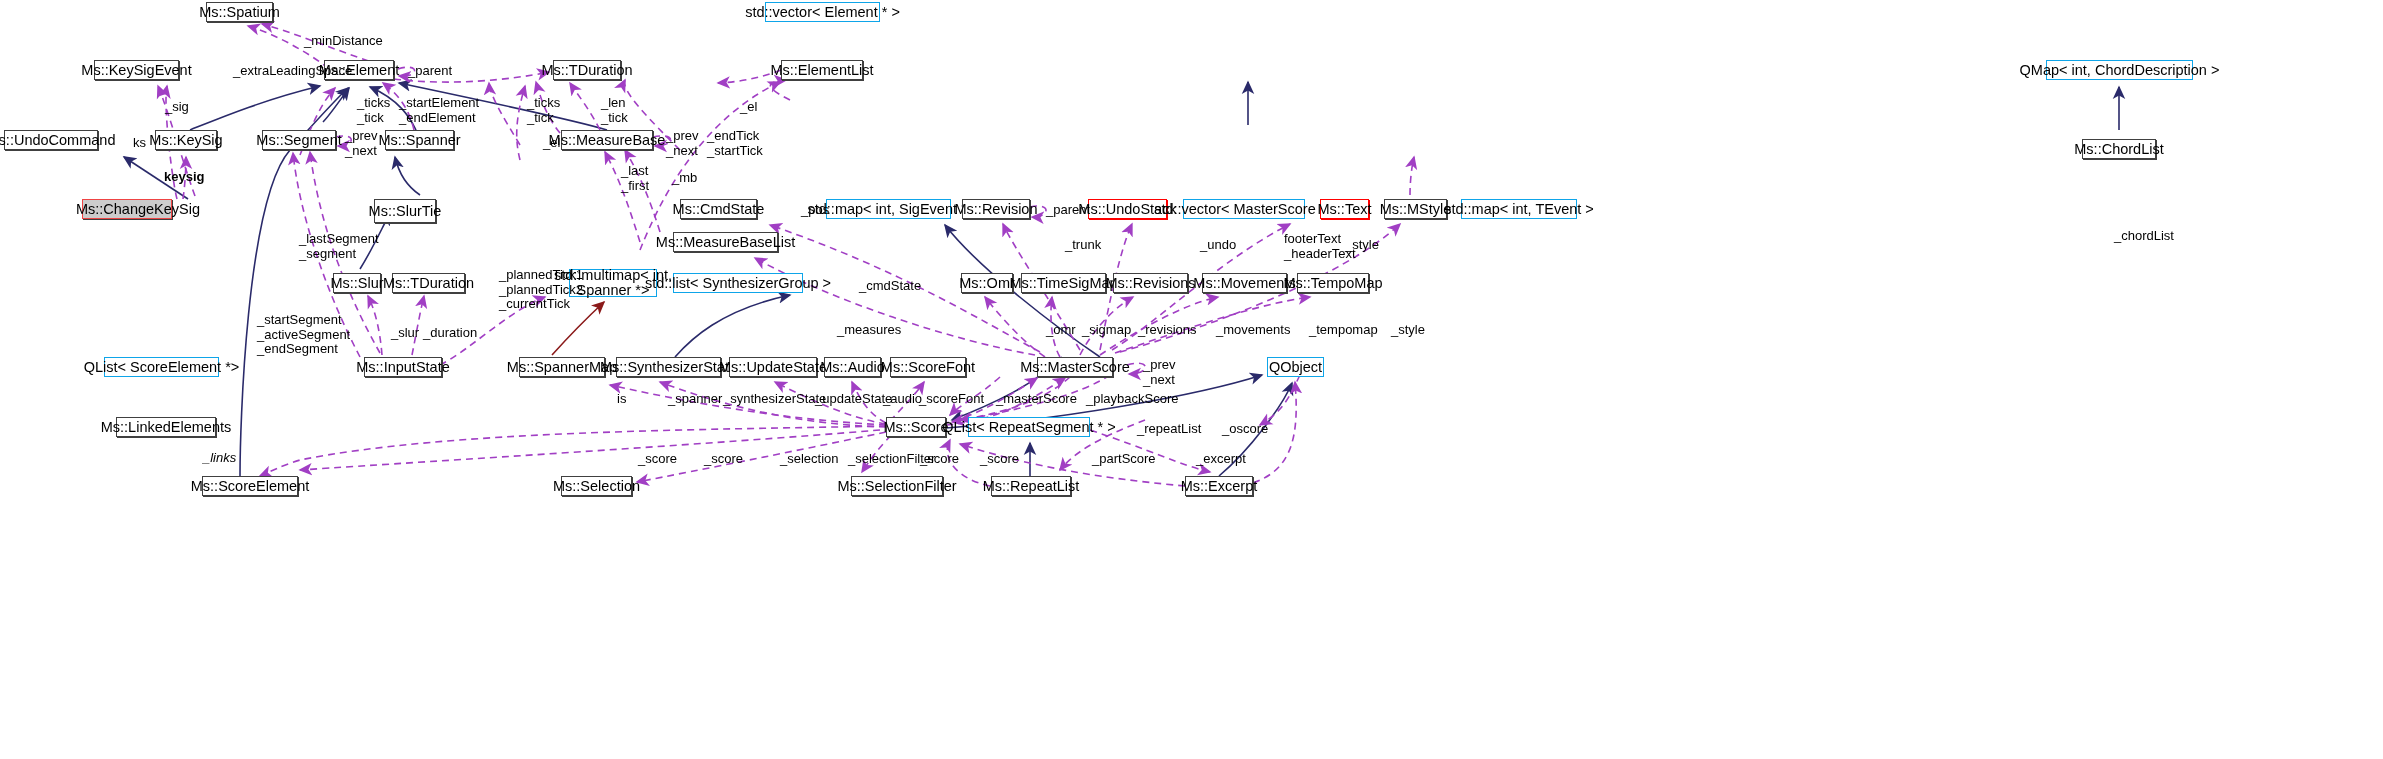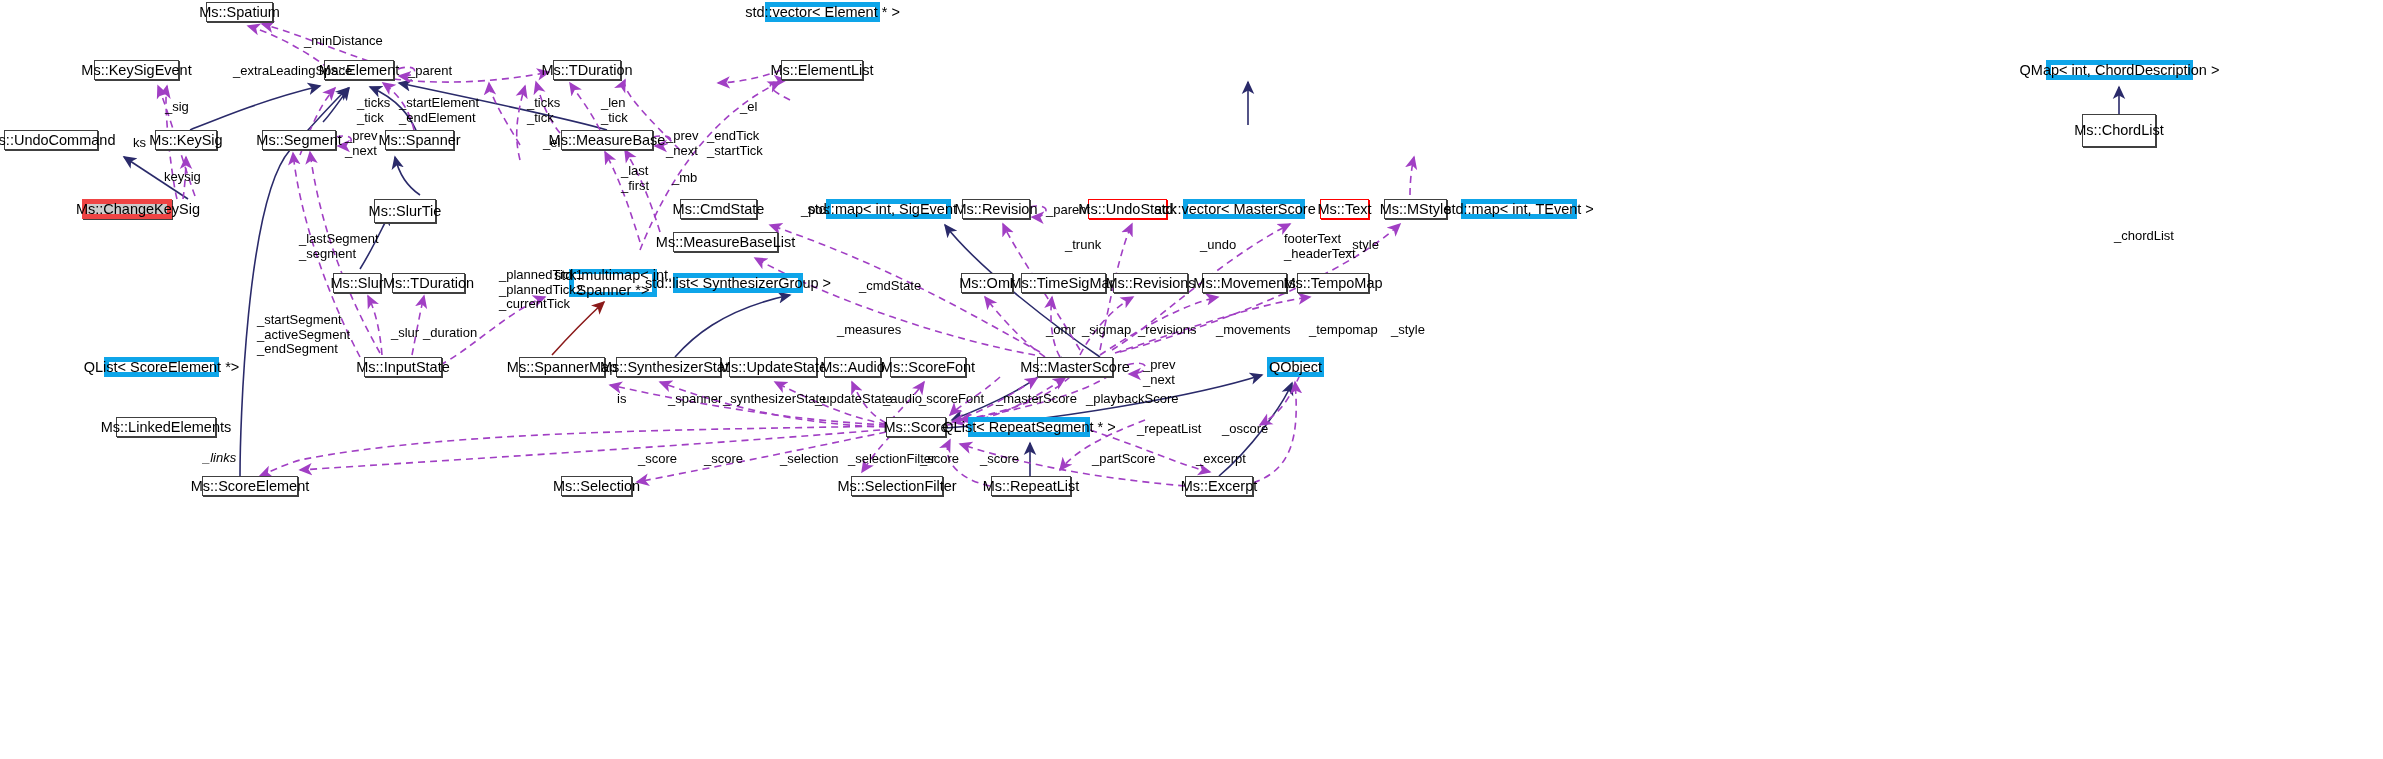--- a/index.html
+++ b/index.html
@@ -19,23 +19,23 @@
     align-items:center;
     justify-content:center;
     white-space:nowrap;
     font-size:14.5px;
     color:#000000;
     background:#ffffff;
     line-height:1;
     padding:0 7px;
   }
   .node.solid{border:1px solid #404040;box-shadow:1px 1px 0 0 #404040;}
-  .node.ext{border:5px solid #0ea5e9;background:#ffffff;}
+  .node.ext{border:1px solid #0ea5e9;background:#ffffff;}
   .node.red{border:1px solid #ff0000;box-shadow:1px 1px 0 0 #ff0000;}
-  .node.current{border:5px solid #ef4444;background:#cccccc;box-shadow:1px 1px 0 0 #404040;padding-left:29px;}
+  .node.current{border:1px solid #ef4444;background:#cccccc;box-shadow:1px 1px 0 0 #404040;padding-left:29px;}
   .node.two{line-height:1.06;}
   .node.two span{display:block;text-align:center;}
   .elabel{
     position:absolute;
     font-size:13px;
     color:#000000;
     white-space:pre;
     line-height:1.12;
     font-family:"Liberation Sans", sans-serif;
   }
@@ -181,21 +181,21 @@
     </div>
   <div class="node solid" style="left:262px;top:130px;width:74px;height:20px">
       <span>Ms::Segment</span>
     </div>
   <div class="node solid" style="left:385px;top:130px;width:69px;height:20px">
       <span>Ms::Spanner</span>
     </div>
   <div class="node solid" style="left:561px;top:130px;width:92px;height:20px">
       <span>Ms::MeasureBase</span>
     </div>
-  <div class="node solid" style="left:2082px;top:114px;width:74px;height:33px">
+  <div class="node solid" style="left:2082px;top:139px;width:74px;height:20px">
       <span>Ms::ChordList</span>
     </div>
 
   <div class="node current" style="left:82px;top:199px;width:90px;height:20px">
       <span>Ms::ChangeKeySig</span>
     </div>
   <div class="node solid" style="left:680px;top:199px;width:77px;height:20px">
       <span>Ms::CmdState</span>
     </div>
   <div class="node ext" style="left:826px;top:199px;width:125px;height:20px">
@@ -323,21 +323,21 @@
 _tick</div>
   <div class="elabel" style="left: 740px; top: 100px; white-space: pre;">_el</div>
   <div class="elabel" style="left: 133px; top: 136px; white-space: pre;">ks</div>
   <div class="elabel" style="left: 345px; top: 129px; white-space: pre;">_prev
 _next</div>
   <div class="elabel" style="left: 666px; top: 129px; white-space: pre;">_prev
 _next</div>
   <div class="elabel" style="left: 707px; top: 129px; white-space: pre;">_endTick
 _startTick</div>
   <div class="elabel" style="left: 543px; top: 136px; white-space: pre;">_el</div>
-  <div class="elabel" style="left: 164px; top: 170px; white-space: pre;">keysig</div>
+  <div class="elabel" style="left: 164px; top: 170px; white-space: pre; font-weight: bold;">keysig</div>
   <div class="elabel" style="left: 621px; top: 164px; white-space: pre;">_last
 _first</div>
   <div class="elabel" style="left: 672px; top: 171px; white-space: pre;">_mb</div>
   <div class="elabel" style="left: 801px; top: 203px; white-space: pre;">_pos</div>
   <div class="elabel" style="left: 1046px; top: 203px; white-space: pre;">_parent</div>
   <div class="elabel" style="left: 2114px; top: 229px; white-space: pre;">_chordList</div>
   <div class="elabel" style="left: 299px; top: 232px; white-space: pre;">_lastSegment
 _segment</div>
   <div class="elabel" style="left: 1065px; top: 238px; white-space: pre;">_trunk</div>
   <div class="elabel" style="left: 1200px; top: 238px; white-space: pre;">_undo</div>

